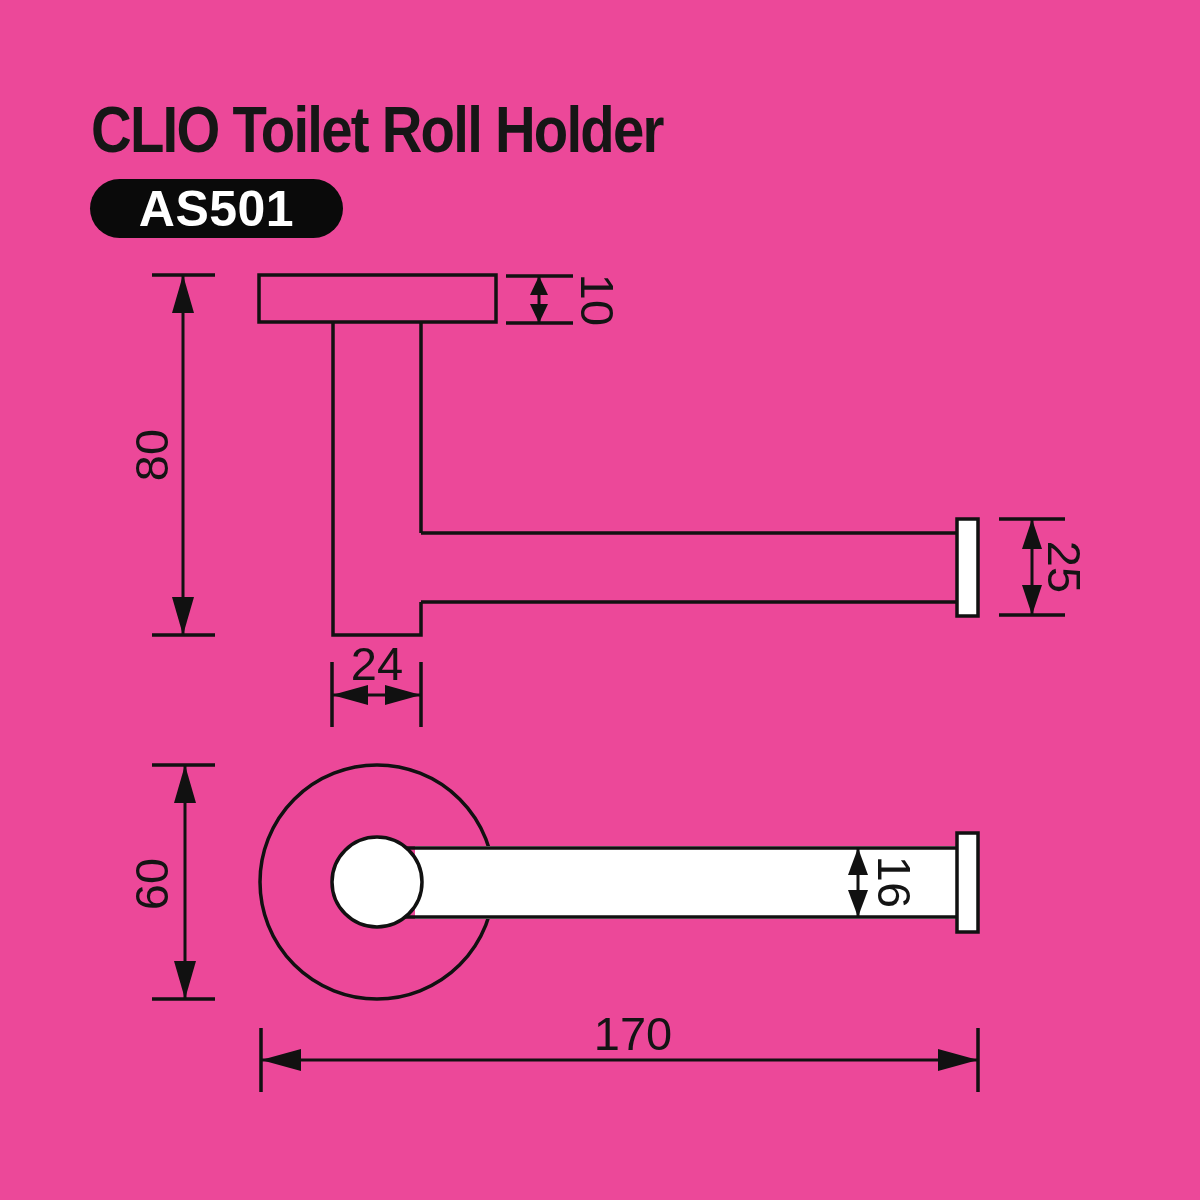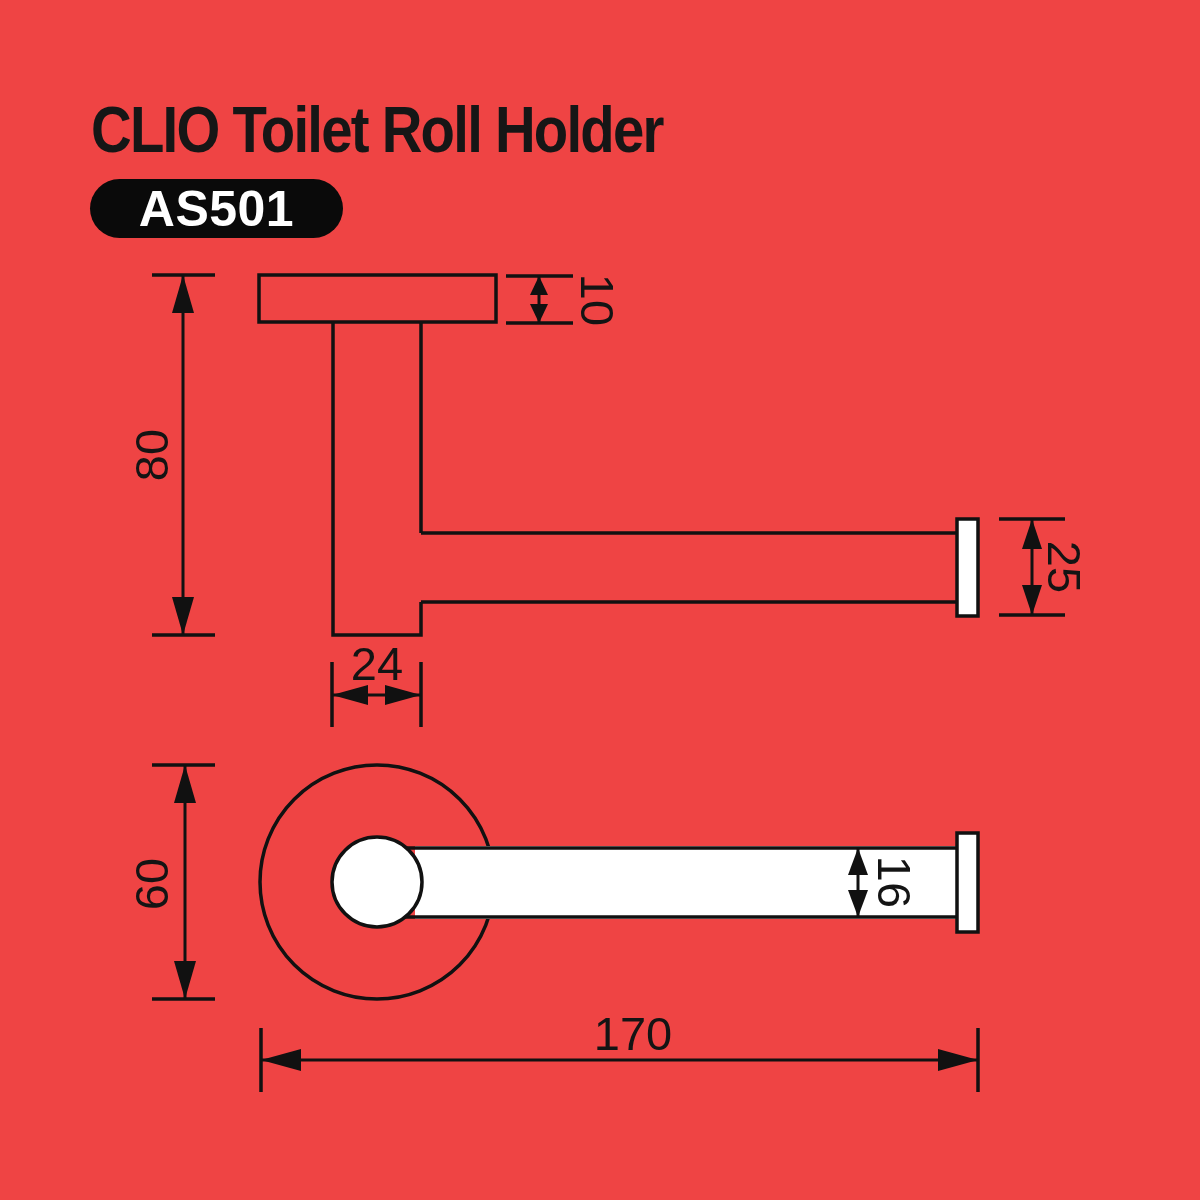--- a/index.html
+++ b/index.html
@@ -4,21 +4,21 @@
 <style>
   html, body {
     margin: 0;
     padding: 0;
     background: #ffffff;
   }
   .page {
     position: relative;
     width: 1200px;
     height: 1200px;
-    background: #ef4444;
+    background: #ec4899;
     overflow: hidden;
     font-family: "Liberation Sans", "DejaVu Sans", sans-serif;
   }
   .title {
     position: absolute;
     left: 91px;
     top: 93px;
     margin: 0;
     font-size: 64px;
     font-weight: 600;

